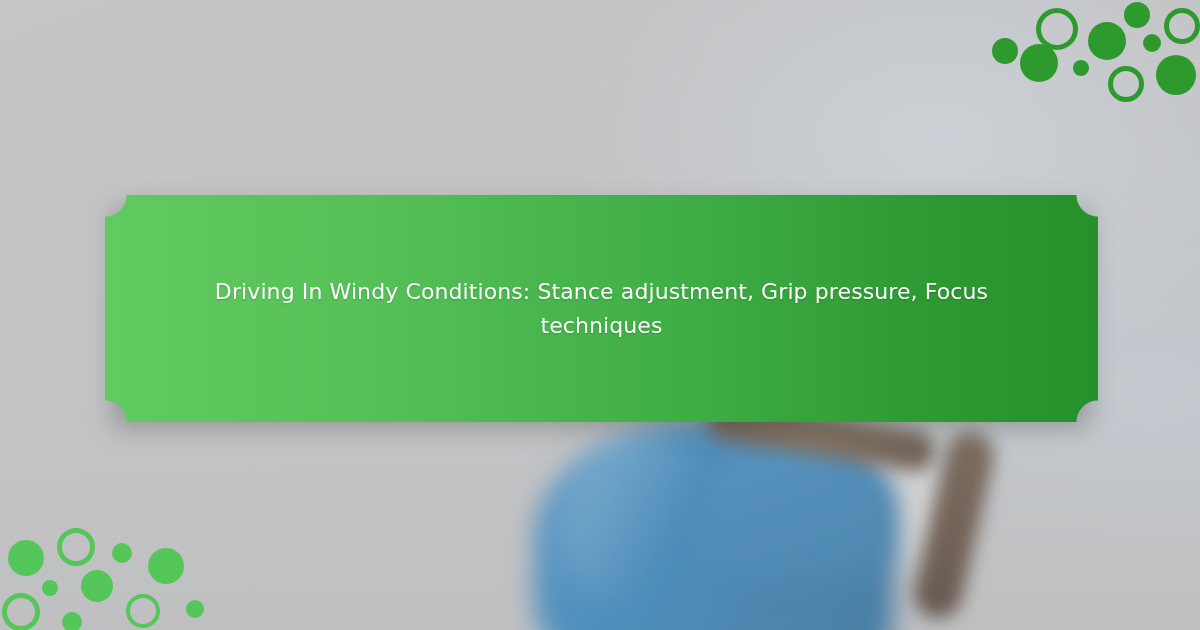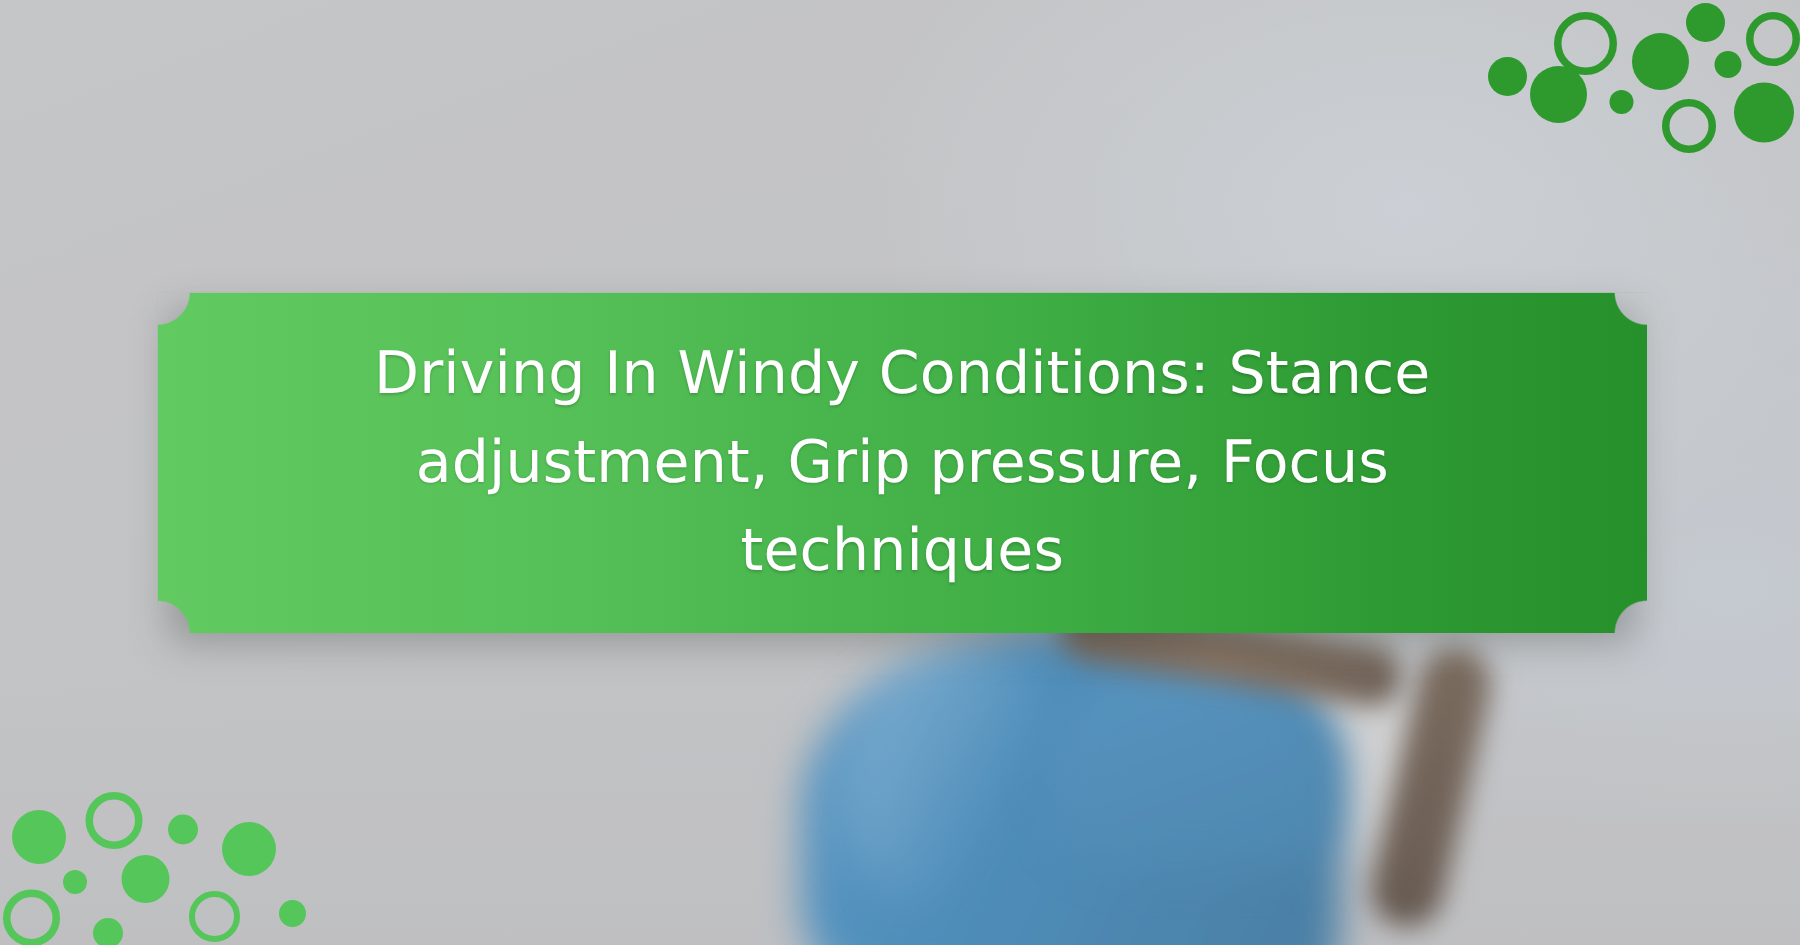--- a/index.html
+++ b/index.html
@@ -128,21 +128,21 @@
       radial-gradient(circle 21px at 100% 100%, transparent 21px, #000 22px);
     mask-composite:intersect;
     display:flex;
     align-items:center;
     justify-content:center;
   }
   .banner-title {
     width:86%;
     text-align:center;
     color:#ffffff;
-    font-size:39px;
+    font-size:22px;
     line-height:1.52;
     font-weight:400;
     letter-spacing:.1px;
     text-shadow:0 1px 2px rgba(0,0,0,.18);
   }
 </style>
 </head>
 <body>
 
 <div class="stage">

